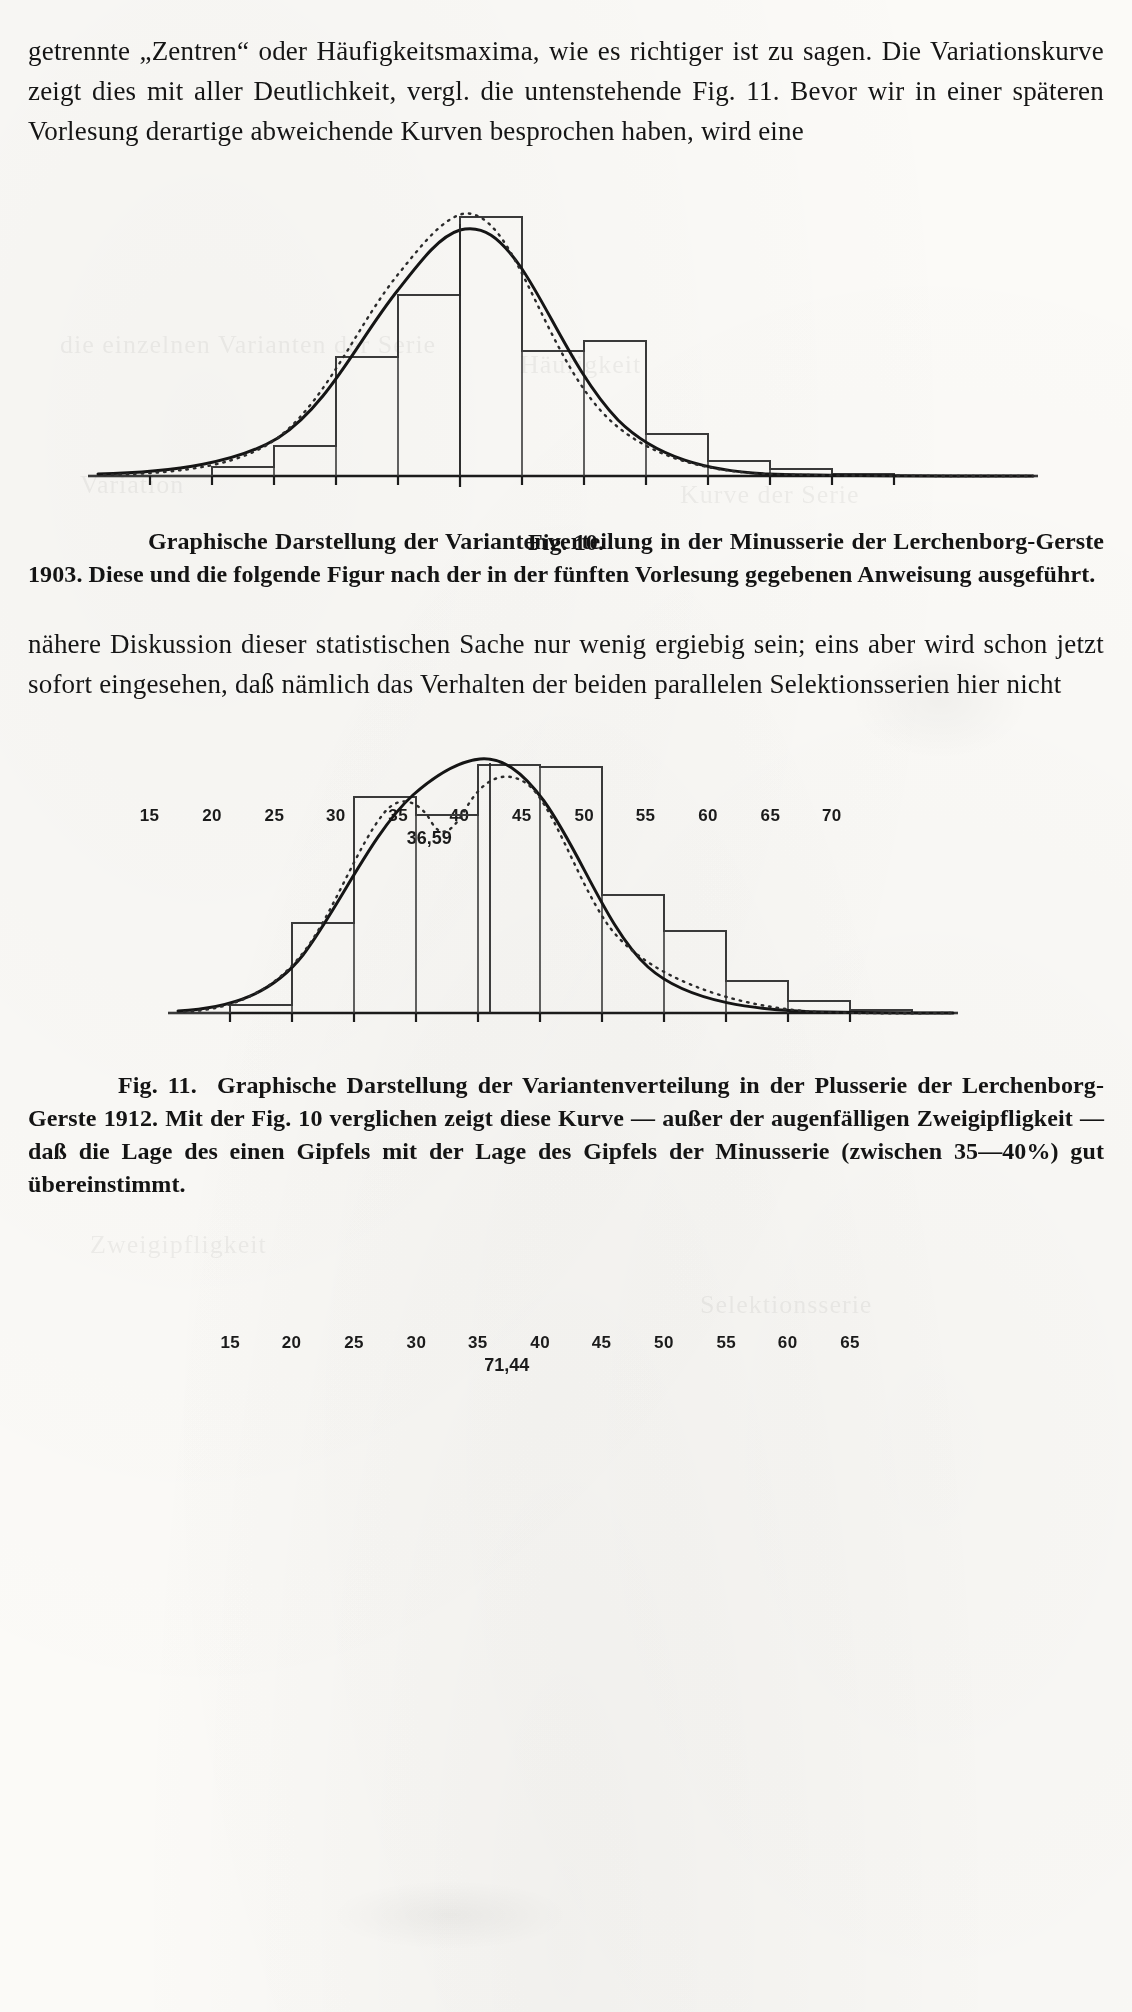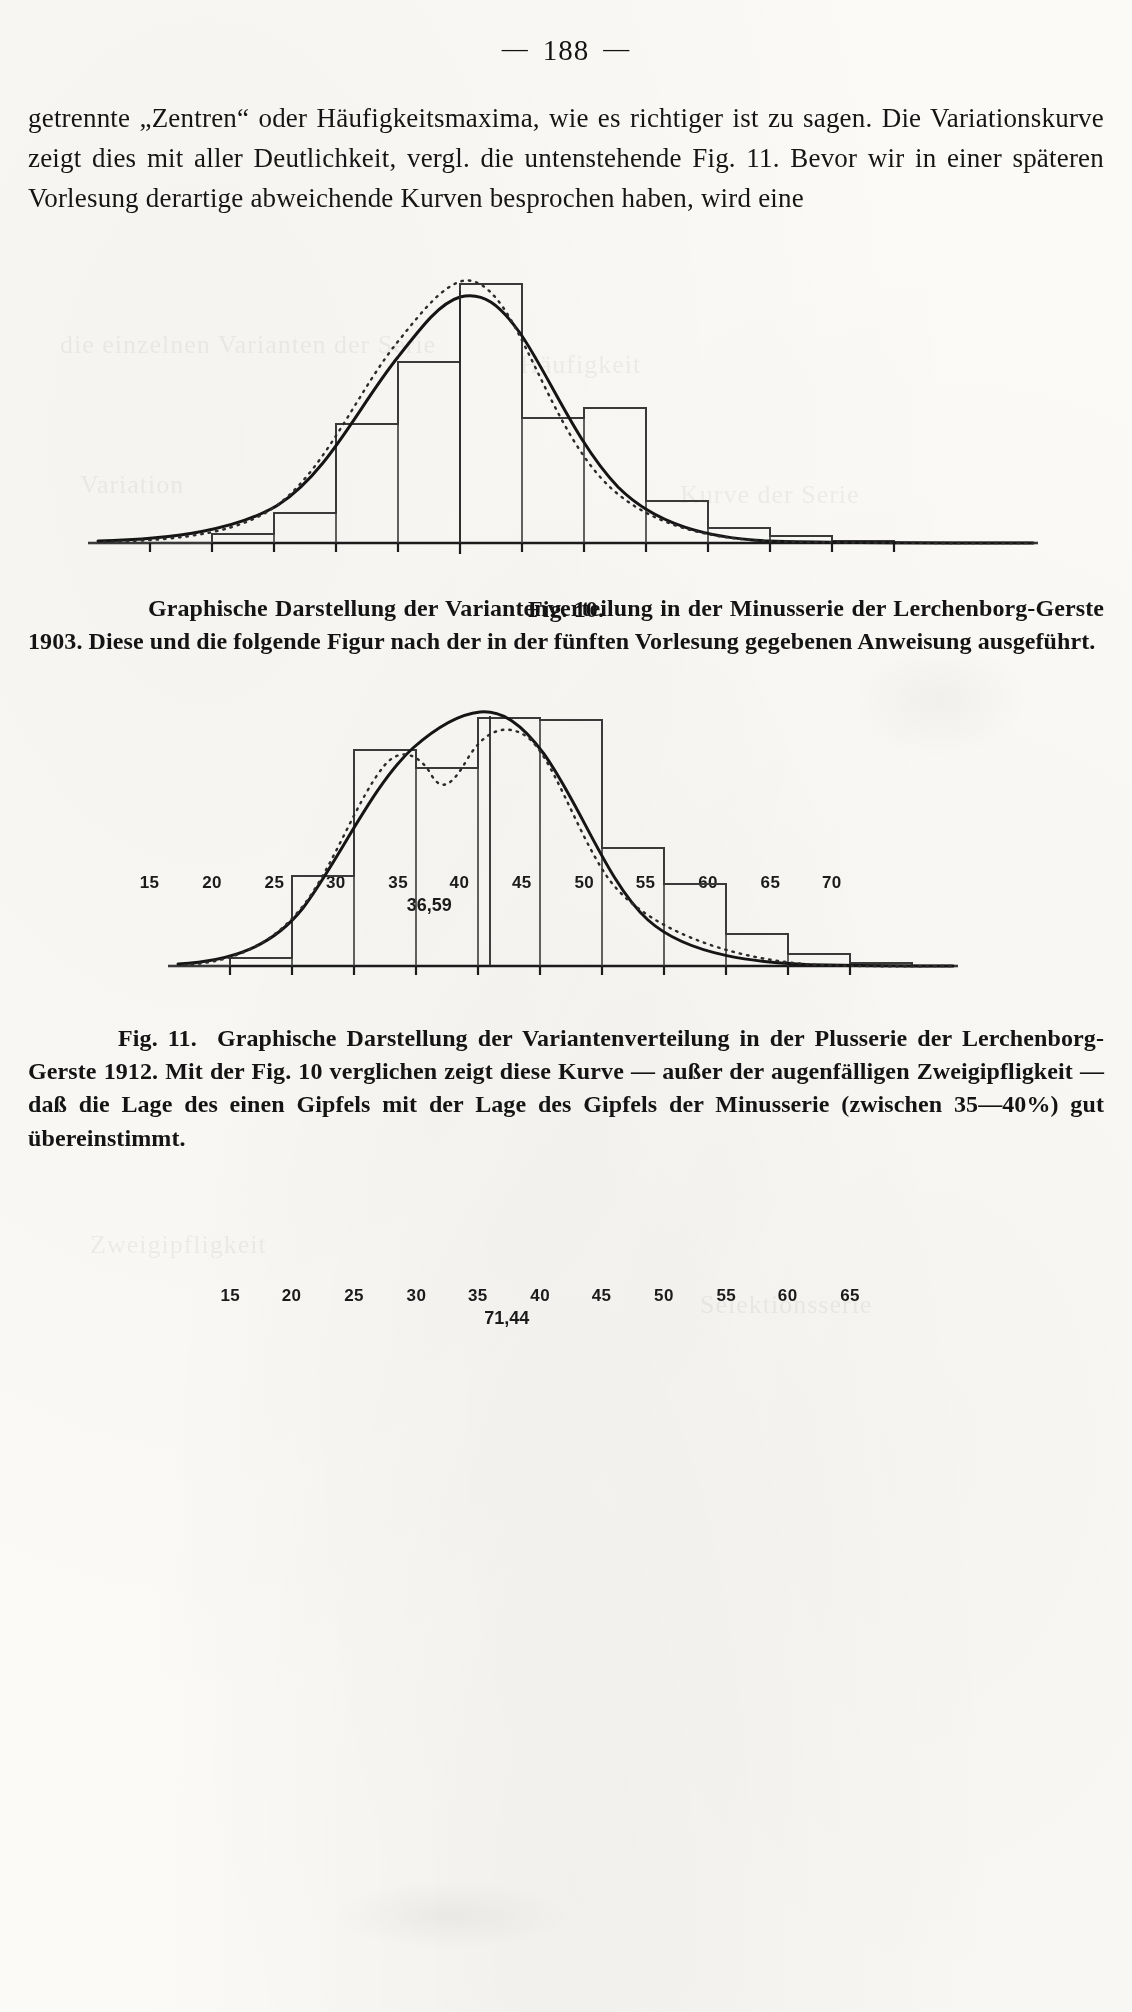--- a/index.html
+++ b/index.html
@@ -126,23 +126,20 @@
   <div class="ghost" style="left:520px; top:350px;">Häufigkeit</div>
   <div class="ghost" style="left:80px; top:470px;">Variation</div>
   <div class="ghost" style="left:680px; top:480px;">Kurve der Serie</div>
   <div class="ghost" style="left:90px; top:1230px;">Zweigipfligkeit</div>
   <div class="ghost" style="left:700px; top:1290px;">Selektionsserie</div>
   <div class="smudge" style="left:330px; top:1880px; width:240px; height:70px; background:radial-gradient(ellipse, rgba(0,0,0,0.045), rgba(0,0,0,0) 70%);"></div>
   <div class="smudge" style="left:850px; top:640px; width:180px; height:120px; background:radial-gradient(ellipse, rgba(0,0,0,0.035), rgba(0,0,0,0) 70%);"></div>
 
   <div class="content">
 
-    <div class="folio">
-      <span class="dash">—</span><span>188</span><span class="dash">—</span>
-    </div>
 
     <p class="body first" style="margin-top:32px;">getrennte „Zentren“ oder Häufigkeitsmaxima, wie es richtiger ist zu sagen. Die Variationskurve zeigt dies mit aller Deutlichkeit, vergl. die untenstehende Fig. 11. Bevor wir in einer späteren Vorlesung derartige abweichende Kurven besprochen haben, wird eine</p>
 
     <div class="figure" style="margin-top:28px; height:330px;">
       <svg viewBox="0 0 1076 330" preserveAspectRatio="none">
 
         <line x1="60" y1="296" x2="1010" y2="296" stroke="#1b1b1b" stroke-width="2.4"></line>
 
         <path d="M60,296 L122,296 L122,296 L184,296 L184,287 L246,287 L246,266 L308,266 L308,177 L370,177 L370,115 L432,115 L432,37 L494,37 L494,171 L556,171 L556,161 L618,161 L618,254 L680,254 L680,281 L742,281 L742,289 L804,289 L804,294 L866,294 L866,296 L1010,296" fill="none" stroke="#3a3a3a" stroke-width="2"></path>
 
@@ -201,20 +198,21 @@
       </div>
     </div>
 
     <div class="caption-wrap">
       <p class="caption">
         <span style="display:block; text-align:center;"><span class="lbl">Fig. 10.</span></span>
       </p>
       <p class="caption" style="margin-top:-34px; text-indent:120px;">Graphische Darstellung der Variantenverteilung in der Minusserie der Lerchenborg-Gerste 1903. Diese und die folgende Figur nach der in der fünften Vorlesung gegebenen Anweisung ausgeführt.</p>
     </div>
 
+    <p class="body" style="margin-top:34px;">nähere Diskussion dieser statistischen Sache nur wenig ergiebig sein; eins aber wird schon jetzt sofort eingesehen, daß nämlich das Verhalten der beiden parallelen Selektionsserien hier nicht</p>
 
     <div class="figure" style="margin-top:22px; height:320px;">
       <svg viewBox="0 0 1076 320" preserveAspectRatio="none">
         <line x1="140" y1="286" x2="930" y2="286" stroke="#1b1b1b" stroke-width="2.4"></line>
 
         <path d="M140,286 L202,286 L202,278 L264,278 L264,196 L326,196 L326,70 L388,70 L388,88 L450,88 L450,38 L512,38 L512,40 L574,40 L574,168 L636,168 L636,204 L698,204 L698,254 L760,254 L760,274 L822,274 L822,283 L884,283 L884,286 L930,286" fill="none" stroke="#3a3a3a" stroke-width="2"></path>
 
         <g stroke="#3a3a3a" stroke-width="1.6">
           <line x1="202" y1="278" x2="202" y2="286"></line>
           <line x1="264" y1="196" x2="264" y2="286"></line>

